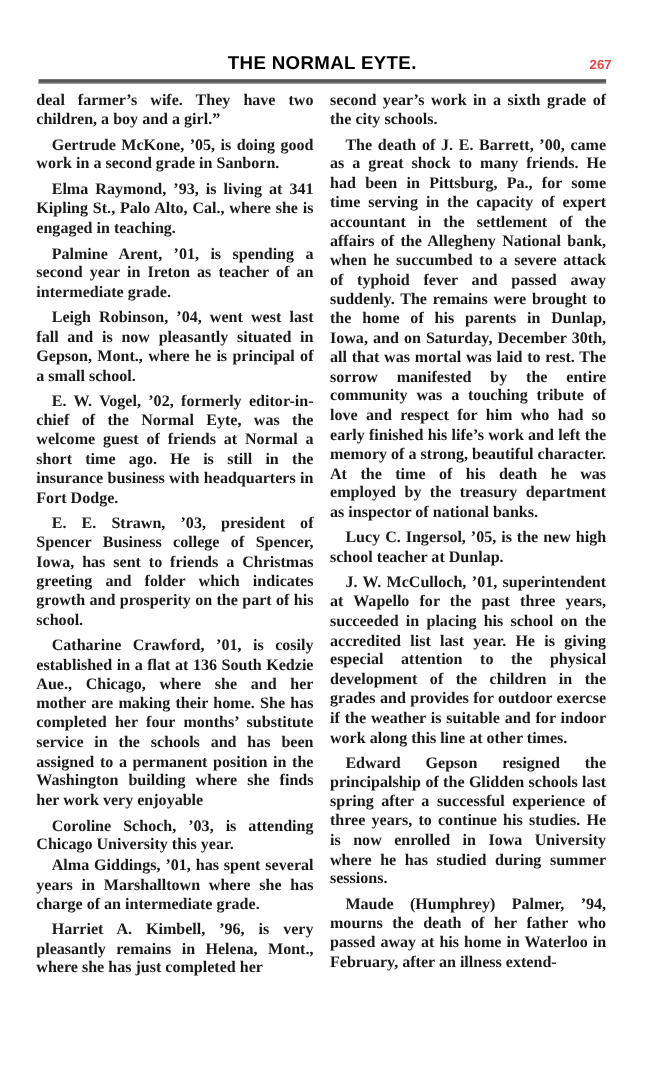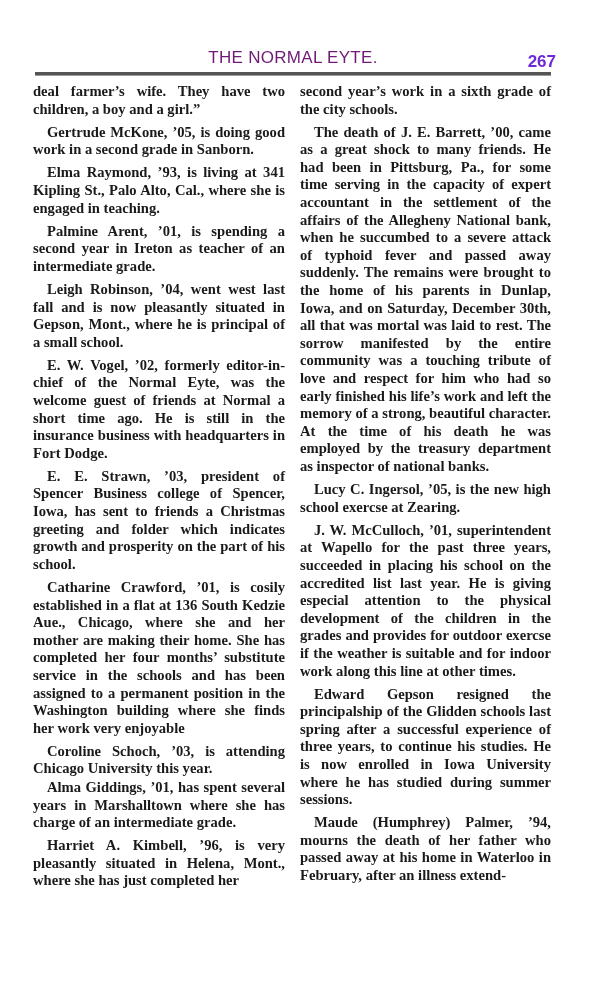--- a/index.html
+++ b/index.html
@@ -5,27 +5,27 @@
   html, body { margin: 0; padding: 0; }
   body {
     width: 608px; height: 992px; background: #ffffff; position: relative; overflow: hidden;
     font-family: "Liberation Serif", "DejaVu Serif", serif; color: #1a1a1a;
   }
   .header {
     position: absolute; top: 48px; left: 34px; width: 518px; height: 22px;
   }
   .header .title {
     position: absolute; left: 0; right: 0; top: 0; text-align: center;
-    font-family: "Liberation Sans", "DejaVu Sans", sans-serif; font-weight: normal;
-    font-size: 17px; letter-spacing: 0.3px; color: #701a75;
+    font-family: "Liberation Sans", "DejaVu Sans", sans-serif; font-weight: bold;
+    font-size: 17px; letter-spacing: 0.3px; color: #000000;
   }
   .header .pageno {
     position: absolute; right: -4px; top: 4px;
     font-family: "Liberation Sans", "DejaVu Sans", sans-serif; font-weight: bold;
-    font-size: 17px; color: #6d28d9;
+    font-size: 12px; color: #ef4444;
   }
   .rule {
     position: absolute; top: 72px; left: 35px; width: 516px; height: 3px;
     background: #555; border-bottom: 1px solid #999;
   }
   .col {
     position: absolute; top: 83px; font-size: 14.6px; line-height: 17.6px; text-align: justify; font-weight: bold;
   }
   .col.left { left: 33px; width: 252px; }
   .col.right { left: 300px; width: 251px; }
@@ -46,23 +46,23 @@
   <p class="cont">deal farmer’s wife.  They have two children, a boy and a girl.”</p>
   <p>Gertrude McKone, ’05, is doing good work in a second grade in Sanborn.</p>
   <p>Elma Raymond, ’93, is living at 341 Kipling St., Palo Alto, Cal., where she is engaged in teaching.</p>
   <p>Palmine Arent, ’01, is spending a second year in Ireton as teacher of an intermediate grade.</p>
   <p>Leigh Robinson, ’04, went west last fall and is now pleasantly situated in Gepson, Mont., where he is principal of a small school.</p>
   <p>E. W. Vogel, ’02, formerly editor-in-chief of the Normal Eyte, was the welcome guest of friends at Normal a short time ago.  He is still in the insurance business with headquarters in Fort Dodge.</p>
   <p>E. E. Strawn, ’03, president of Spencer Business college of Spencer, Iowa, has sent to friends a Christmas greeting and folder which indicates growth and prosperity on the part of his school.</p>
   <p>Catharine Crawford, ’01, is cosily established in a flat at 136 South Kedzie Aue., Chicago, where she and her mother are making their home. She has completed her four months’ substitute service in the schools and has been assigned to a permanent position in the Washington building where she finds her work very enjoyable</p>
   <p class="tight">Coroline Schoch, ’03, is attending Chicago University this year.</p>
   <p>Alma Giddings, ’01, has spent several years in Marshalltown where she has charge of an intermediate grade.</p>
-  <p>Harriet A. Kimbell, ’96, is very pleasantly situated in Helena, Mont., where she has just completed her</p>
+  <p>Harriet A. Kimbell, ’96, is very pleasantly remains in Helena, Mont., where she has just completed her</p>
 </div>
 
 <div class="col right">
   <p class="cont">second year’s work in a sixth grade of the city schools.</p>
   <p>The death of J. E. Barrett, ’00, came as a great shock to many friends. He had been in Pittsburg, Pa., for some time serving in the capacity of expert accountant in the settlement of the affairs of the Allegheny National bank, when he succumbed to a severe attack of typhoid fever and passed away suddenly.  The remains were brought to the home of his parents in Dunlap, Iowa, and on Saturday, December 30th, all that was mortal was laid to rest.  The sorrow manifested by the entire community was a touching tribute of love and respect for him who had so early finished his life’s work and left the memory of a strong, beautiful character. At the time of his death he was employed by the treasury department as inspector of national banks.</p>
-  <p>Lucy C. Ingersol, ’05, is the new high school exercse at Zearing.</p>
+  <p>Lucy C. Ingersol, ’05, is the new high school teacher at Dunlap.</p>
   <p>J. W. McCulloch, ’01, superintendent at Wapello for the past three years, succeeded in placing his school on the accredited list last year.  He is giving especial attention to the physical development of the children in the grades and provides for outdoor exercse if the weather is suitable and for indoor work along this line at other times.</p>
   <p>Edward Gepson resigned the principalship of the Glidden schools last spring after a successful experience of three years, to continue his studies. He is now enrolled in Iowa University where he has studied during summer sessions.</p>
   <p>Maude (Humphrey) Palmer, ’94, mourns the death of her father who passed away at his home in Waterloo in February, after an illness extend-</p>
 </div>
 
 </body></html>

